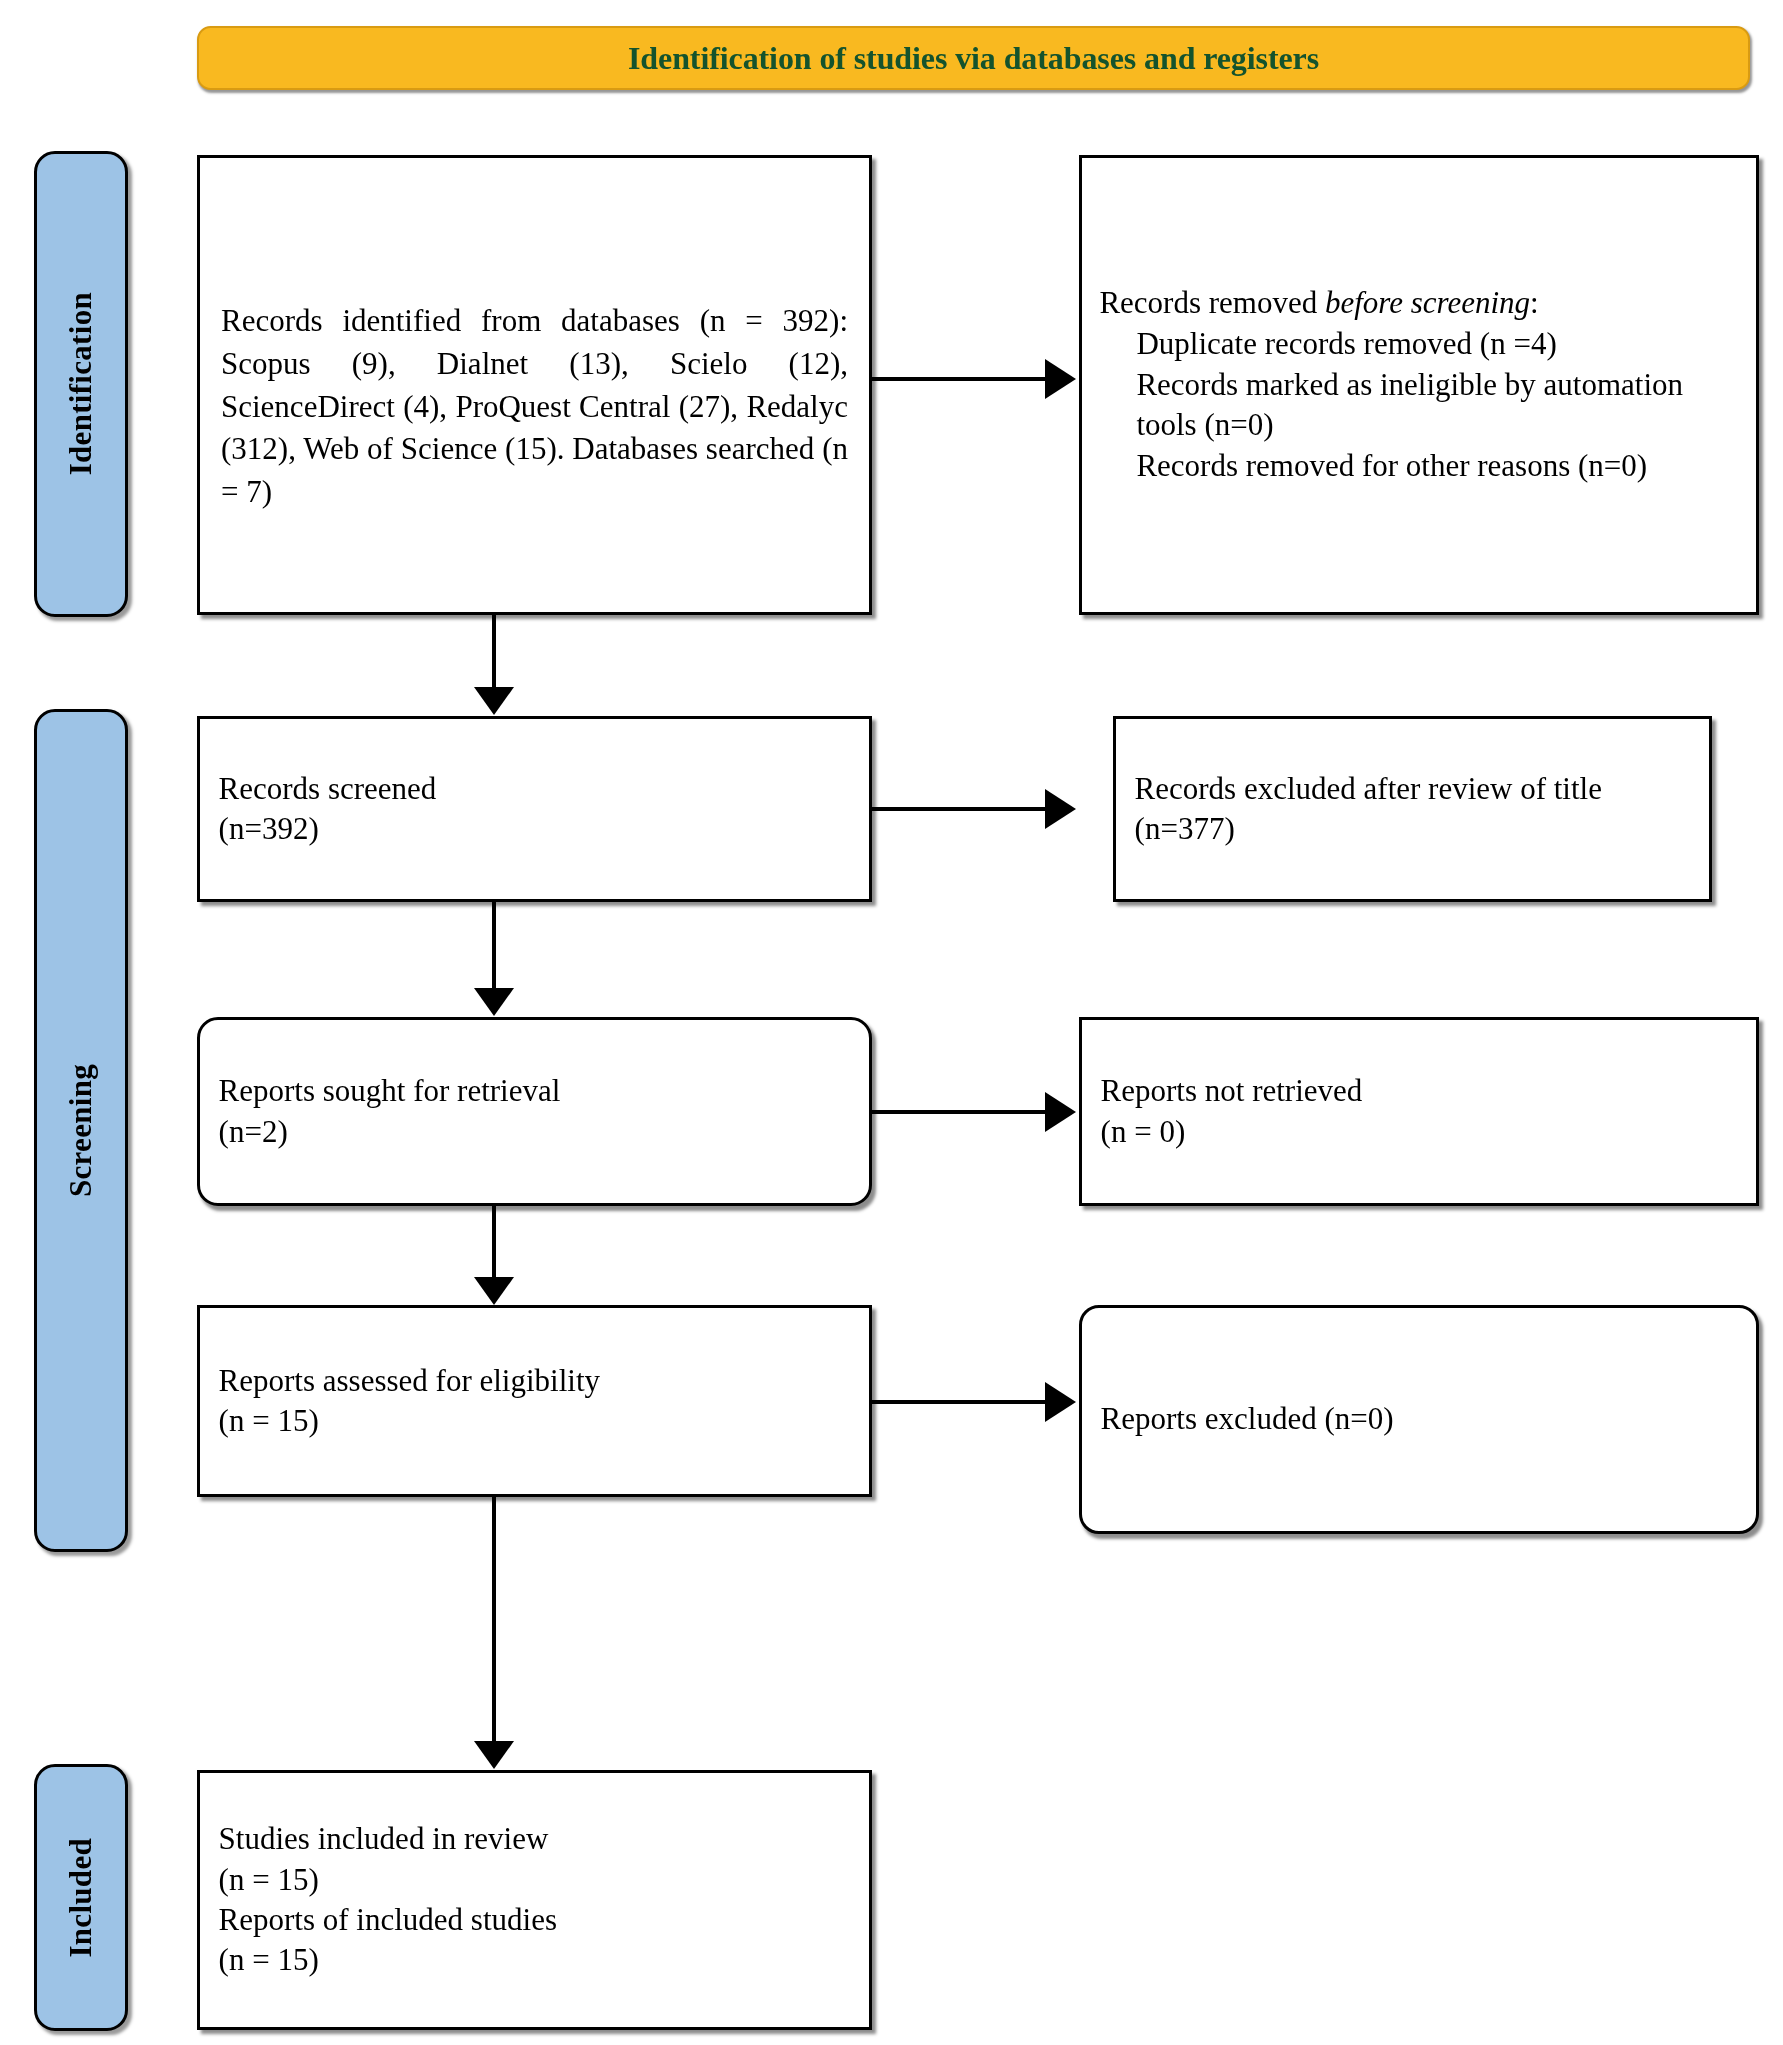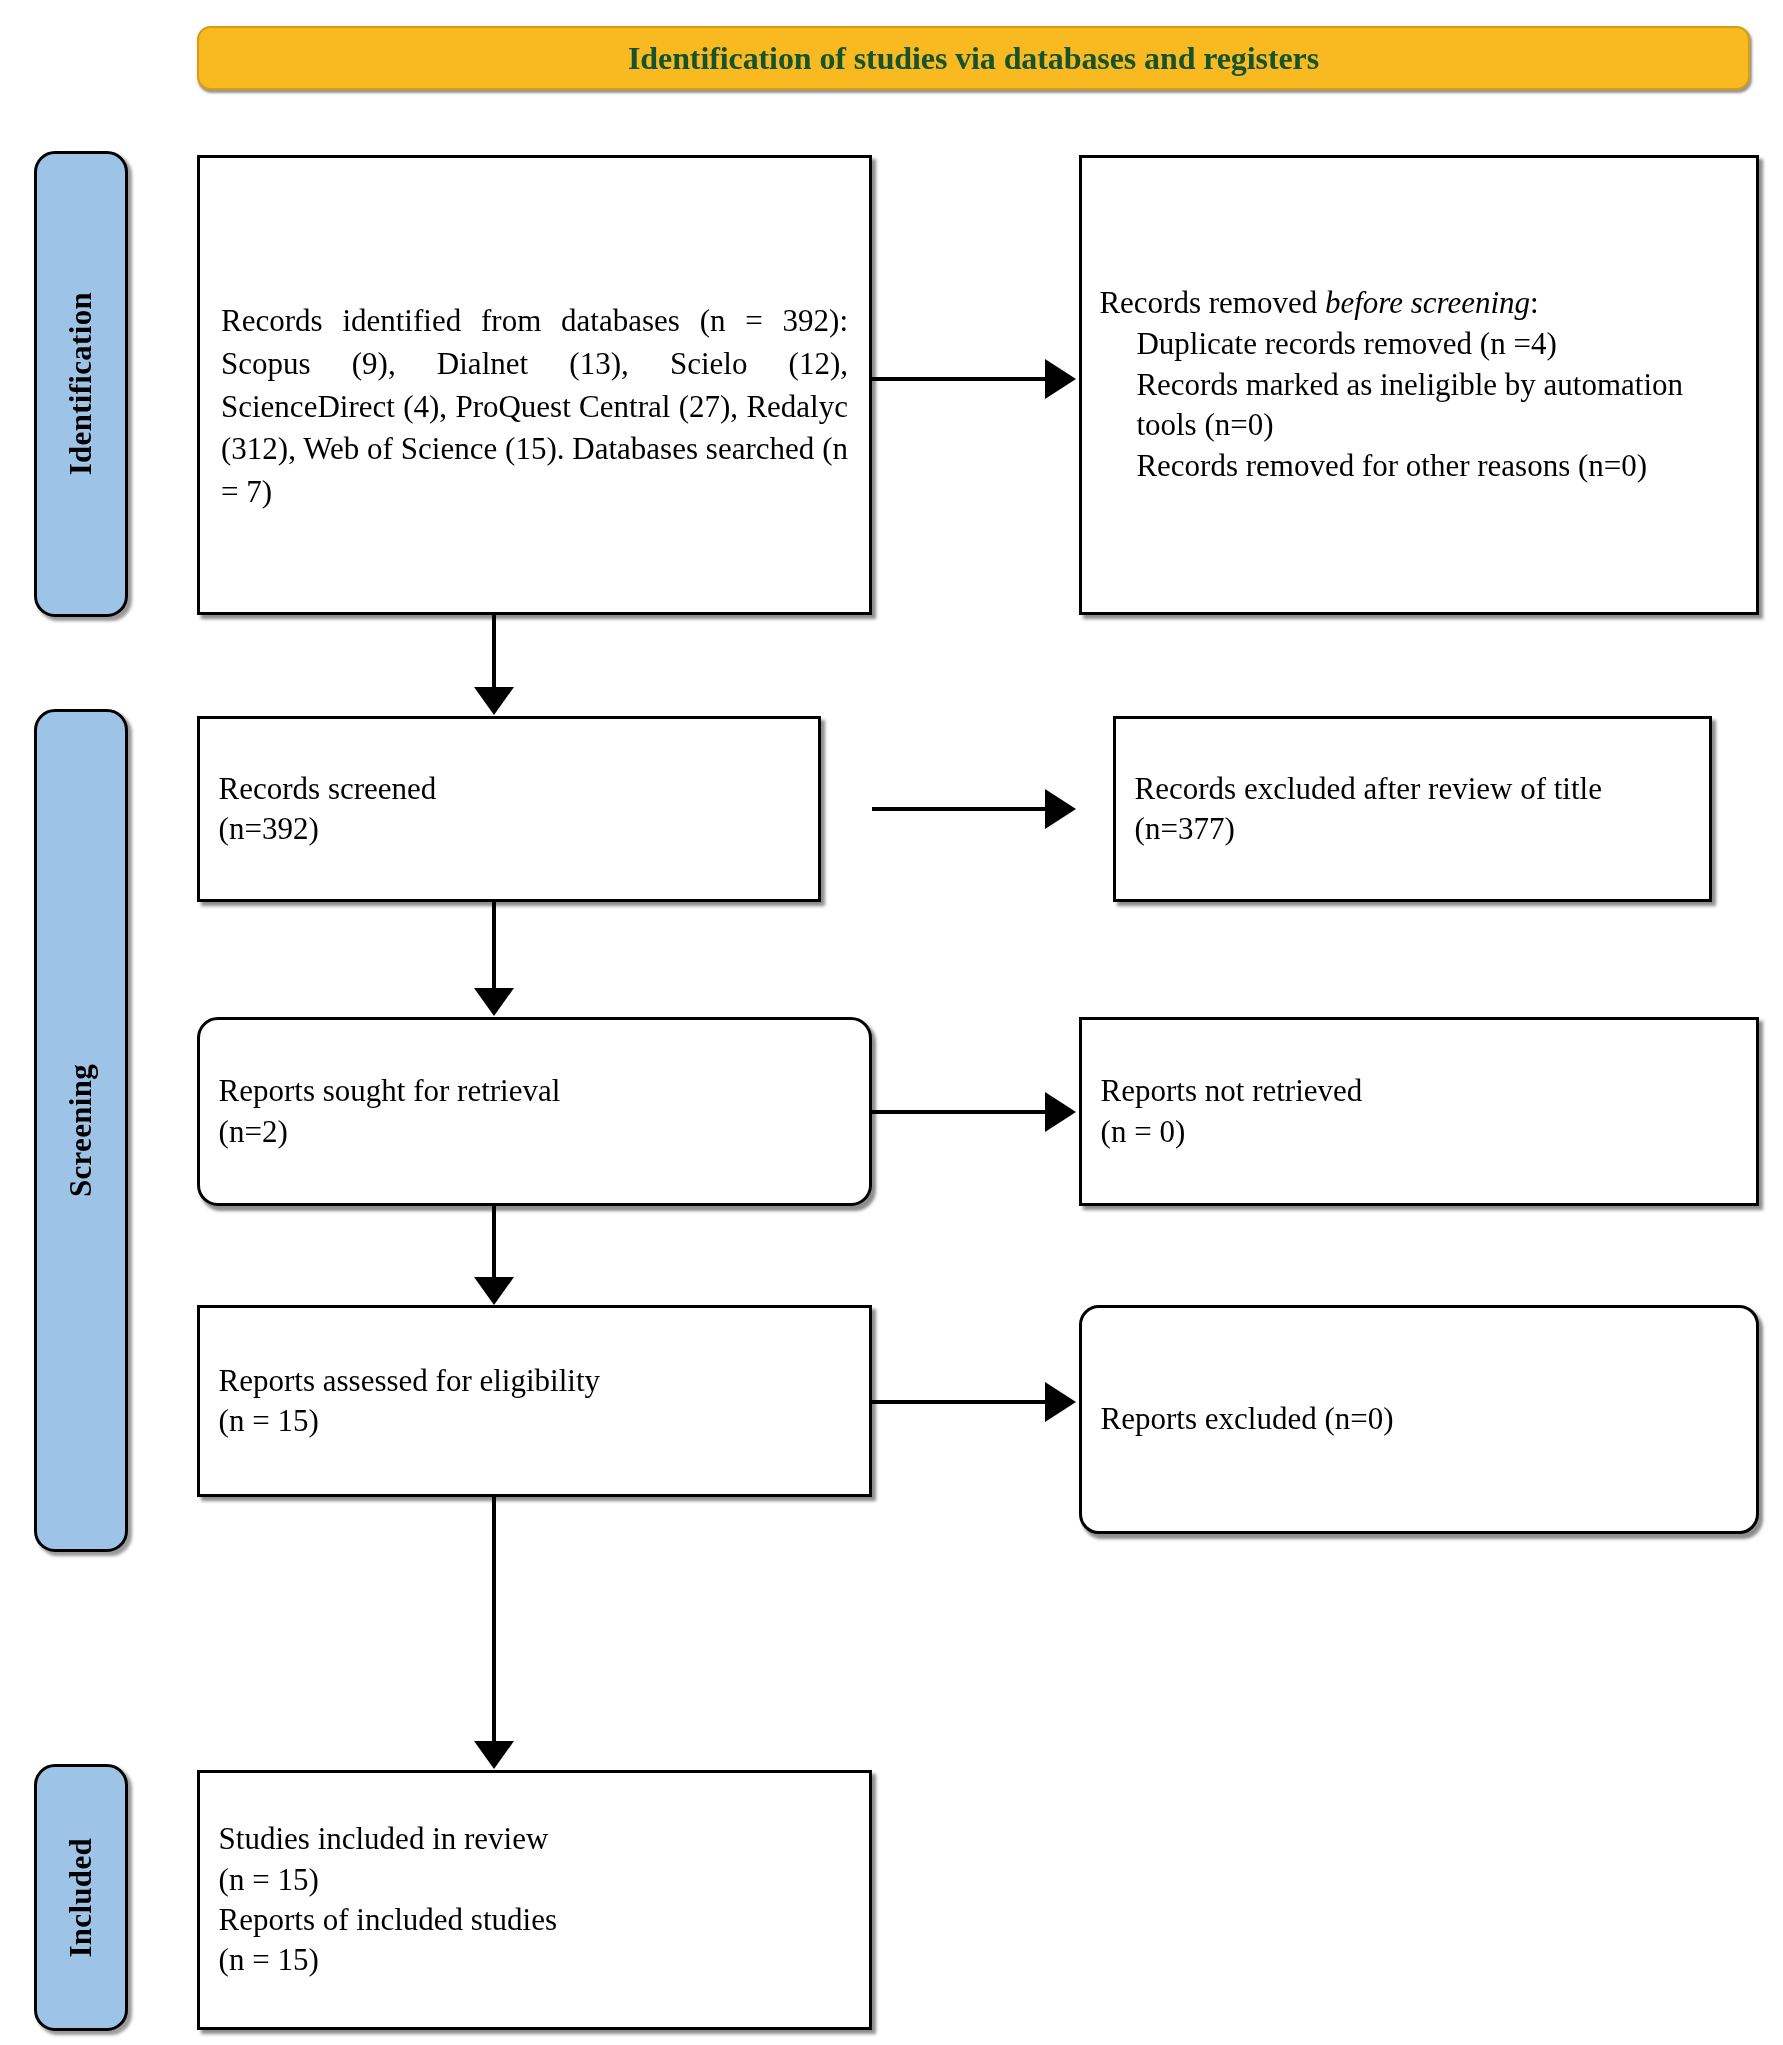--- a/index.html
+++ b/index.html
@@ -92,21 +92,21 @@
   .box p.justify {
     text-align: justify;
     text-align-last: left;
     hyphens: none;
   }
   .indent { padding-left: 37px; display: block; }
   .ital { font-style: italic; }
 
   
   #box-identified  { left: 197px; top: 155px;  width: 675px; height: 460px; }
-  #box-screened    { left: 197px; top: 716px; width: 624px; height: 186px; }
+  #box-screened    { left: 197px; top: 716px; width: 675px; height: 186px; }
   #box-sought      { left: 197px; top: 1017px; width: 675px; height: 189px; border-radius: 21px; }
   #box-assessed    { left: 197px; top: 1305px; width: 675px; height: 192px; }
   #box-included    { left: 197px; top: 1770px; width: 675px; height: 260px; }
 
   
   #box-removed     { left: 1079px; top: 155px;  width: 680px; height: 460px; }
   #box-excl-title  { left: 1079px; top: 716px; width: 599px; height: 186px; margin-left: 34px; }
   #box-not-retr    { left: 1079px; top: 1017px; width: 680px; height: 189px; }
   #box-excl-rep    { left: 1079px; top: 1305px; width: 680px; height: 229px; border-radius: 20px; }
 

